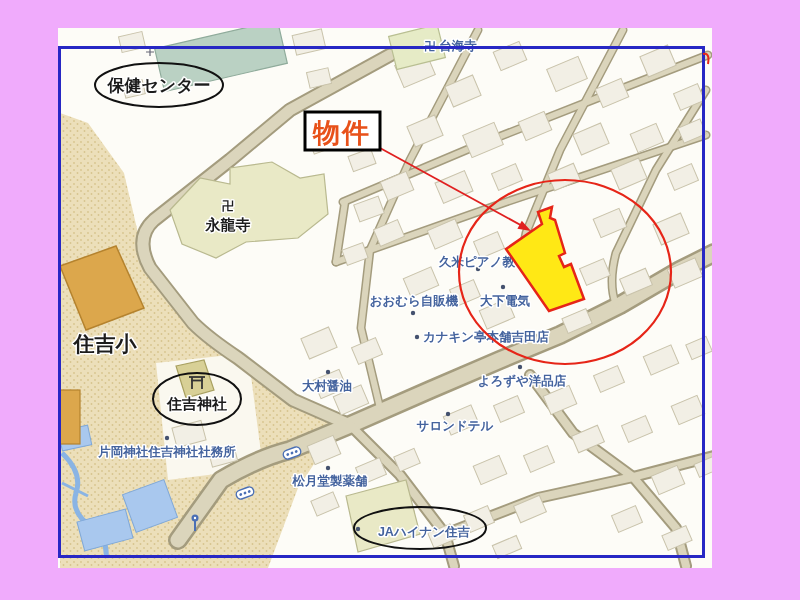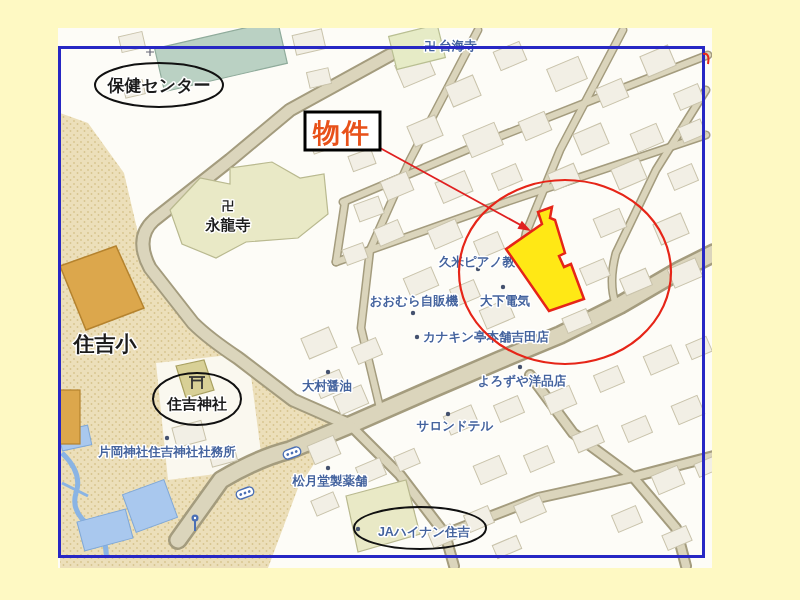--- a/index.html
+++ b/index.html
@@ -1,16 +1,16 @@
 <!DOCTYPE html>
 <html><head>
 <meta charset="utf-8">
 <style>
   html,body{margin:0;padding:0;background:#ffffff;}
-  .page{position:relative;width:800px;height:600px;background:#fef9c3;overflow:hidden;
+  .page{position:relative;width:800px;height:600px;background:#f0abfc;overflow:hidden;
         font-family:"Liberation Sans",sans-serif;}
   .map-wrap{position:absolute;left:58px;top:28px;width:654px;height:540px;}
   svg{display:block;}
   .lbl{font-family:"Liberation Sans",sans-serif;paint-order:stroke;stroke:#ffffff;
        stroke-width:3px;stroke-linejoin:round;text-anchor:middle;}
   .lbl-blue{fill:#44639e;font-size:12.5px;font-weight:700;}
   .lbl-black{fill:#1c1c1c;font-weight:700;}
   .bukken-text{font-family:"Liberation Sans",sans-serif;fill:#e8511a;font-weight:800;
        font-size:27px;text-anchor:middle;letter-spacing:2px;}
 </style>

